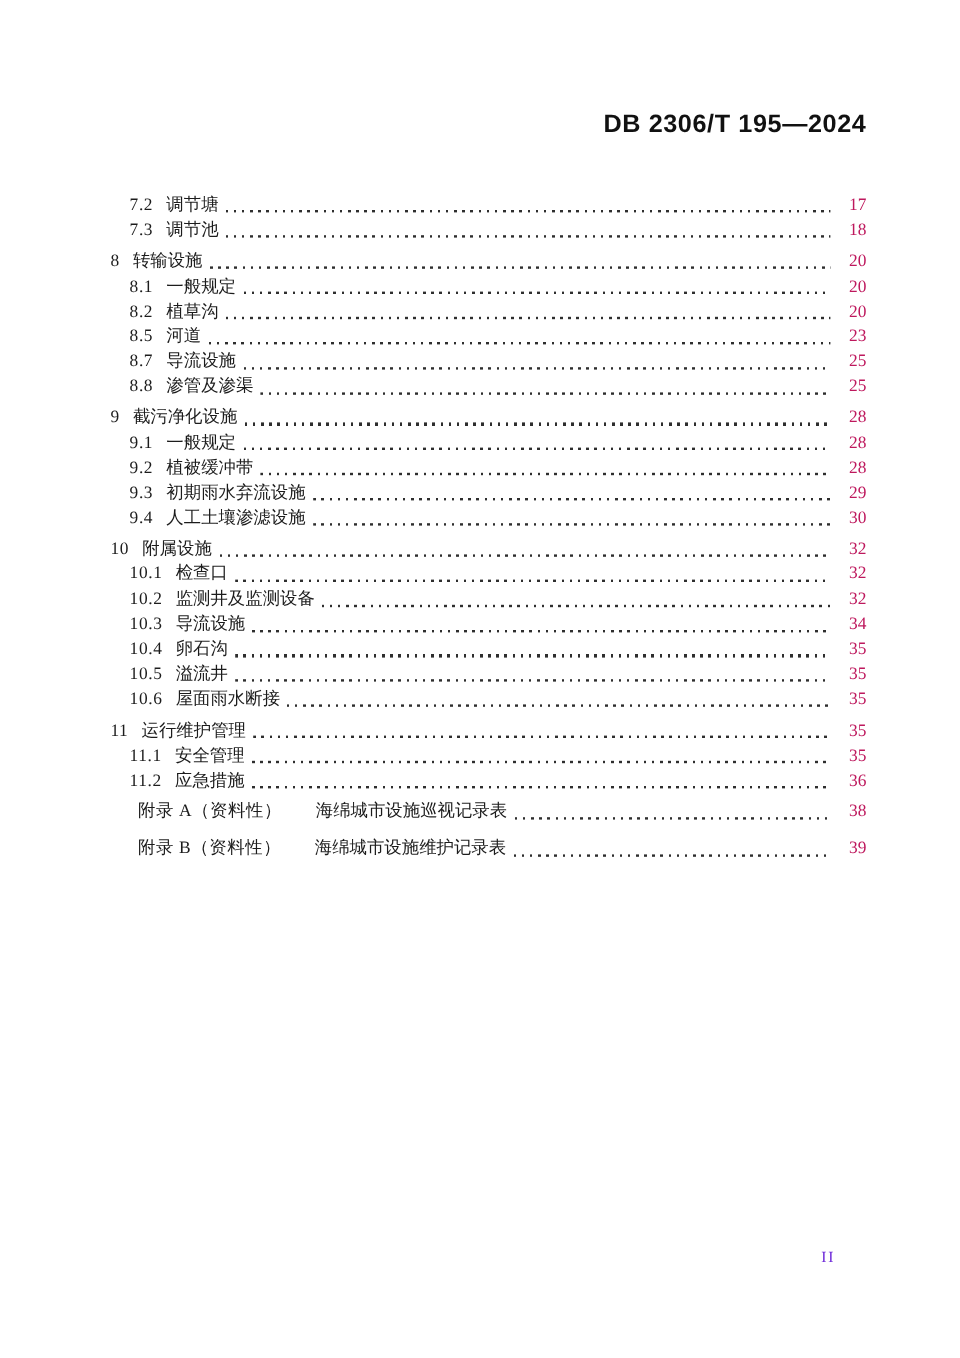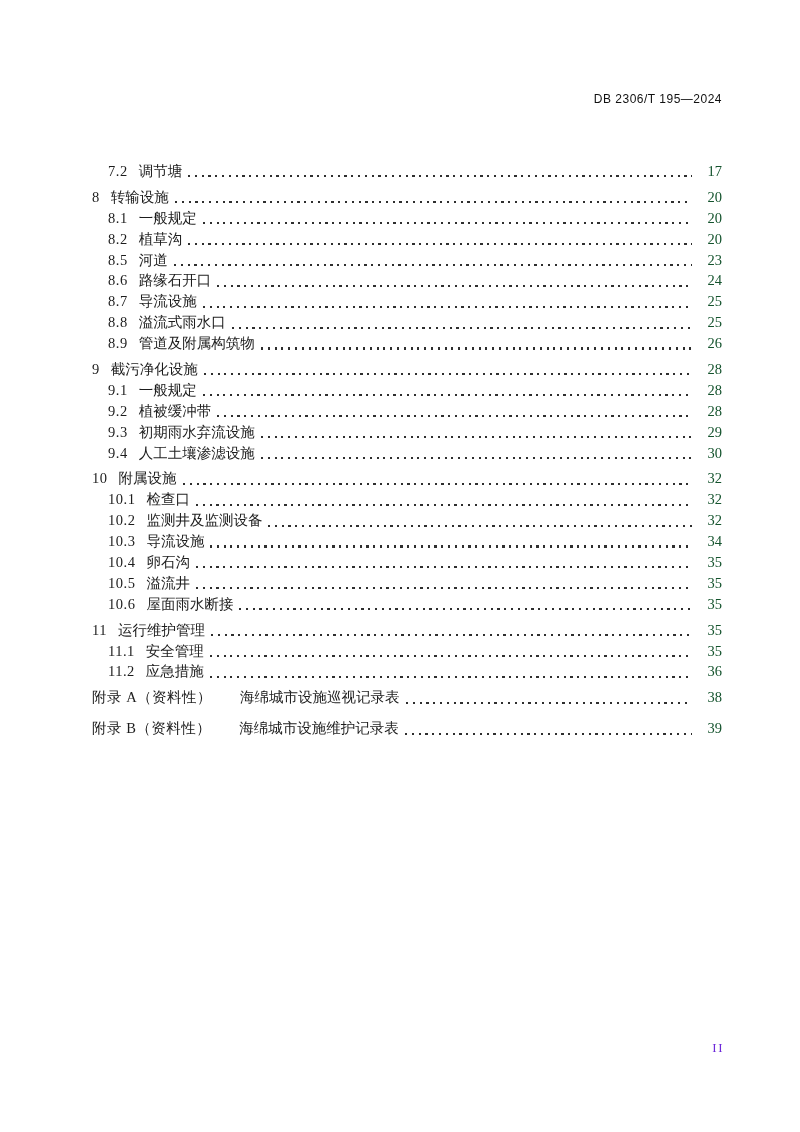--- a/index.html
+++ b/index.html
@@ -12,22 +12,22 @@
     background: #ffffff;
     font-family: "Liberation Serif", "DejaVu Serif", serif;
     color: #1c1c1c;
     overflow: hidden;
   }
   .doc-code {
     position: absolute;
     top: 92px;
     right: 78px;
     font-family: "Liberation Sans", "DejaVu Sans", sans-serif;
-    font-weight: 400;
-    font-size: 12px;
+    font-weight: 700;
+    font-size: 21px;
     letter-spacing: 0.5px;
     color: #111;
     white-space: nowrap;
   }
   .toc {
     position: absolute;
     left: 92px;
     right: 78px;
     top: 161px;
   }
@@ -38,59 +38,65 @@
     line-height: 20.9px;
     font-size: 14.5px;
     white-space: nowrap;
   }
   .toc-row.level-2 { padding-left: 16px; }
   .toc-row.level-1 { margin-top: 5px; }
   .toc-row.appendix-a { margin-top: 5px; }
   .toc-row.appendix-b { margin-top: 10px; }
   .toc-num { margin-right: 11px; letter-spacing: 0.5px; }
   .toc-row.appendix-a .toc-num,
-  .toc-row.appendix-b .toc-num { margin-right: 28px; }
+  .toc-row.appendix-b .toc-num { margin-right: 28px; margin-left: 23px; }
   .toc-title { }
   .toc-leader {
     flex: 1 1 auto;
     height: 2.1px;
     align-self: flex-end;
     margin: 0 7px 4.5px 6px;
     background: repeating-linear-gradient(to right, #2e2e2e 0px, #2e2e2e 2.1px, transparent 2.1px, transparent 6.8px);
     min-width: 12px;
   }
   .toc-page {
     flex: 0 0 auto;
     width: 23px;
     text-align: right;
-    color: #14532d;
+    color: #be185d;
   }
   .folio {
     position: absolute;
     top: 1040px;
-    right: 76px;
+    right: 104px;
     font-size: 13px;
     letter-spacing: 1.5px;
     color: #6d28d9;
   }
 </style>
 </head>
 <body>
 
 <div class="page">
 
   <div class="doc-code">DB 2306/T 195—2024</div>
 
   <div class="toc">
       <div class="toc-row level-2">
         <span class="toc-num">7.2</span>
         <span class="toc-title">调节塘</span>
         <span class="toc-leader"></span>
         <span class="toc-page">17</span>
       </div>
+      <div class="toc-row level-2">
+        <span class="toc-num">7.3</span>
+        <span class="toc-title">调节池</span>
+        <span class="toc-leader"></span>
+        <span class="toc-page">18</span>
+      </div>
       <div class="toc-row level-1">
         <span class="toc-num">8</span>
         <span class="toc-title">转输设施</span>
         <span class="toc-leader"></span>
         <span class="toc-page">20</span>
       </div>
       <div class="toc-row level-2">
         <span class="toc-num">8.1</span>
         <span class="toc-title">一般规定</span>
         <span class="toc-leader"></span>
@@ -102,42 +108,30 @@
         <span class="toc-leader"></span>
         <span class="toc-page">20</span>
       </div>
       <div class="toc-row level-2">
         <span class="toc-num">8.5</span>
         <span class="toc-title">河道</span>
         <span class="toc-leader"></span>
         <span class="toc-page">23</span>
       </div>
       <div class="toc-row level-2">
-        <span class="toc-num">8.6</span>
-        <span class="toc-title">路缘石开口</span>
-        <span class="toc-leader"></span>
-        <span class="toc-page">24</span>
-      </div>
-      <div class="toc-row level-2">
         <span class="toc-num">8.7</span>
         <span class="toc-title">导流设施</span>
         <span class="toc-leader"></span>
         <span class="toc-page">25</span>
       </div>
       <div class="toc-row level-2">
         <span class="toc-num">8.8</span>
-        <span class="toc-title">溢流式雨水口</span>
+        <span class="toc-title">渗管及渗渠</span>
         <span class="toc-leader"></span>
         <span class="toc-page">25</span>
-      </div>
-      <div class="toc-row level-2">
-        <span class="toc-num">8.9</span>
-        <span class="toc-title">管道及附属构筑物</span>
-        <span class="toc-leader"></span>
-        <span class="toc-page">26</span>
       </div>
       <div class="toc-row level-1">
         <span class="toc-num">9</span>
         <span class="toc-title">截污净化设施</span>
         <span class="toc-leader"></span>
         <span class="toc-page">28</span>
       </div>
       <div class="toc-row level-2">
         <span class="toc-num">9.1</span>
         <span class="toc-title">一般规定</span>

